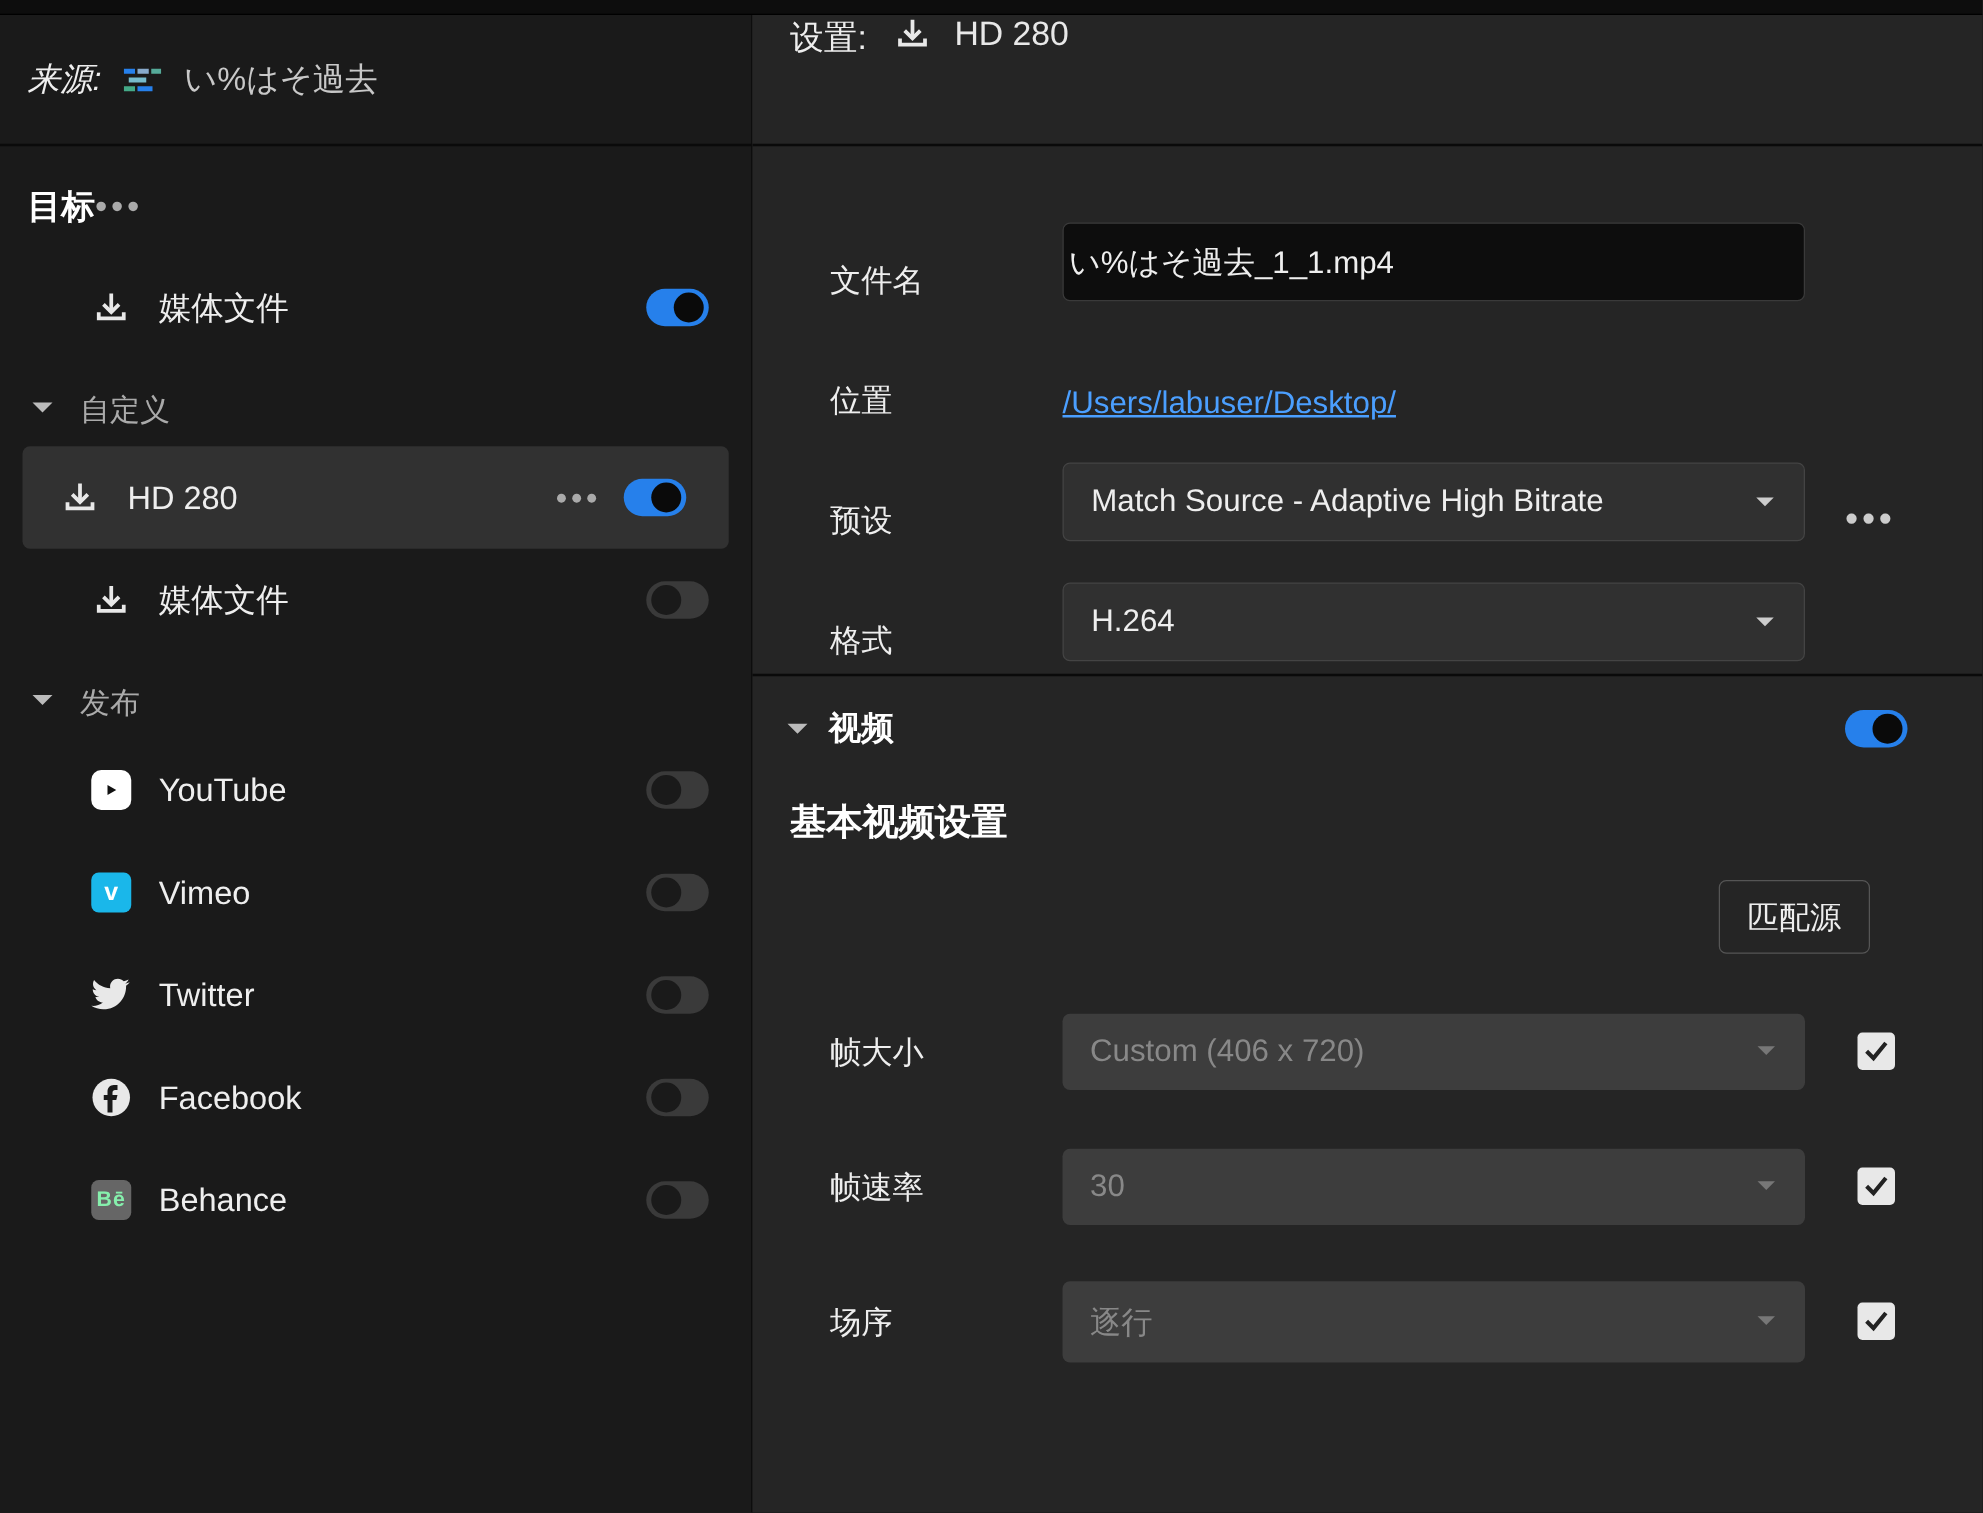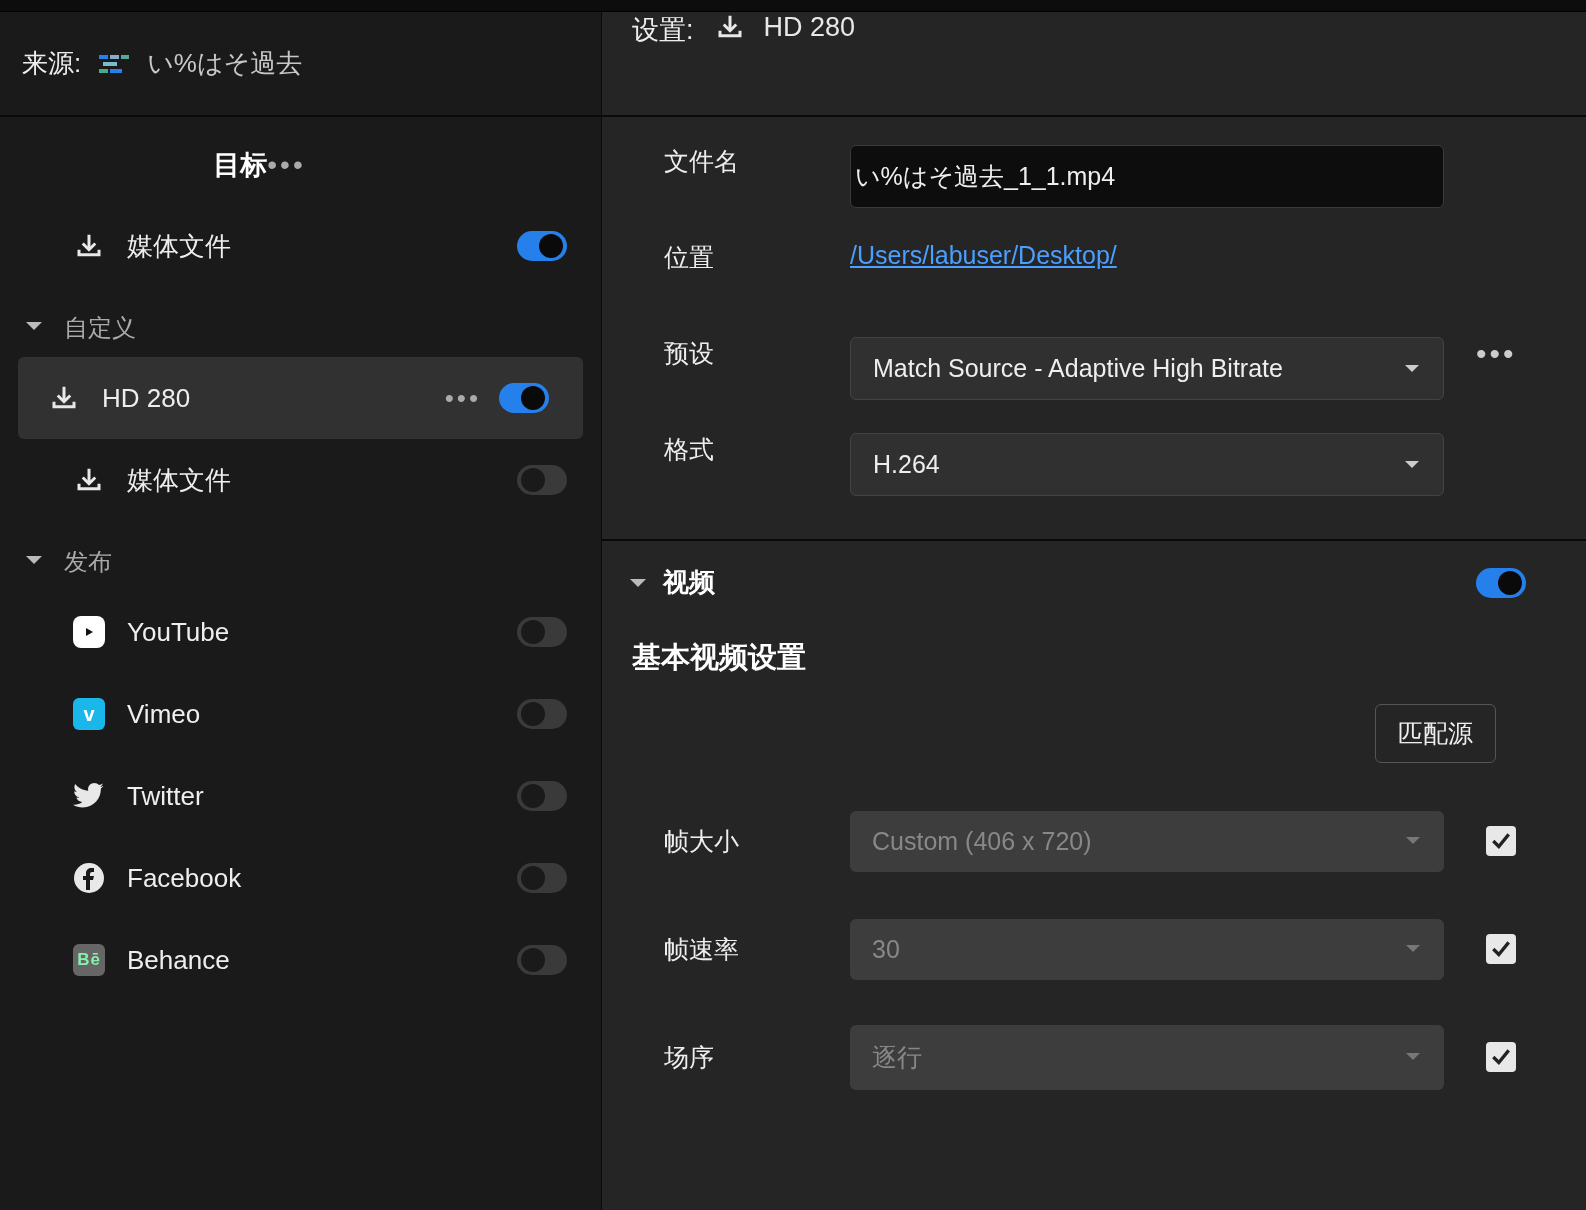--- a/index.html
+++ b/index.html
@@ -6,25 +6,25 @@
   html, body { background: #1a1a1a; color: #e8e8e8; width: 1586px; height: 1210px; overflow: hidden; }
   body { display: flex; flex-direction: column; }
 
   .topbar { height: 12px; background: #0d0d0d; border-bottom: 1px solid #000; }
 
   .main { flex: 1; display: flex; }
 
   
   .left { width: 602px; background: #1a1a1a; display: flex; flex-direction: column; border-right: 1px solid #0a0a0a; }
   .left-header { display: flex; align-items: center; height: 105px; padding: 0 22px; border-bottom: 2px solid #0a0a0a; }
-  .src-label { font-size: 26px; color: #eee; font-weight: 500; }
+  .src-label { font-size: 26px; color: #eee; font-weight: 500; font-style: italic; }
   .src-icon { margin: 0 18px; display:flex; align-items:center; }
   .src-name { font-size: 26px; color: #c8c8c8; }
 
-  .dest-header { display: flex; align-items: center; justify-content: center; padding: 30px 22px 22px 22px; }
+  .dest-header { display: flex; align-items: center; justify-content: flex-start; padding: 30px 22px 22px 22px; }
   .dest-title { font-size: 27px; font-weight: 600; color: #fff; }
   .dots { color: #aaa; font-size: 28px; letter-spacing: 3px; cursor: pointer; padding-right: 82px; }
 
   .item-row { display: flex; align-items: center; padding: 0 22px; height: 82px; }
   .item-row.indent { padding-left: 71px; }
   .item-row.selected { background: #313131; border-radius: 6px; margin: 0 18px; padding-left: 28px; }
   .item-icon { width: 36px; display:flex; justify-content:center; }
   .item-label { font-size: 26px; color: #eee; margin-left: 20px; flex:1; }
   .row-dots { color:#aaa; font-size:26px; letter-spacing:3px; margin-right:18px; }
 
@@ -38,21 +38,21 @@
   .toggle.on .knob { left:auto; right:4px; background:#0a0a0a; }
 
   
   .right { flex:1; background:#252525; display:flex; flex-direction:column; }
   .right-header { display:flex; height:105px; padding: 0 30px; border-bottom:2px solid #0a0a0a; background:#252525; }
   .settings-label { font-size:27px; color:#eee; font-weight:500; }
   .right-header .item-icon { margin: 0 16px 0 18px; }
   .preset-name { font-size:27px; color:#e8e8e8; }
 
   .form-area { padding: 28px 30px 10px 62px; }
-  .form-row { display:flex; align-items:flex-start; min-height:96px; }
+  .form-row { display:flex; align-items:flex-end; min-height:96px; }
   .form-label { width: 186px; font-size:25px; color:#eee; }
   .text-input { background:#0d0d0d; border:1px solid #3a3a3a; color:#eee; font-size:25px; padding: 16px 4px; border-radius:6px; width: 594px; }
   .link { color:#4b9fff; text-decoration: underline; font-size:25px; }
   .select { background:#303030; border:1px solid #444; color:#eee; font-size:25px; padding:16px 22px; border-radius:6px; width:594px; display:flex; align-items:center; justify-content:space-between; cursor:pointer; }
   .ellipsis-btn { color:#ccc; font-size:30px; letter-spacing:3px; margin-left:32px; cursor:pointer; }
 
   .divider { height:2px; background:#0a0a0a; }
 
   .video-head { display:flex; align-items:center; justify-content:space-between; padding: 24px 48px 20px 26px; }
   .video-head-left { display:flex; align-items:center; }

